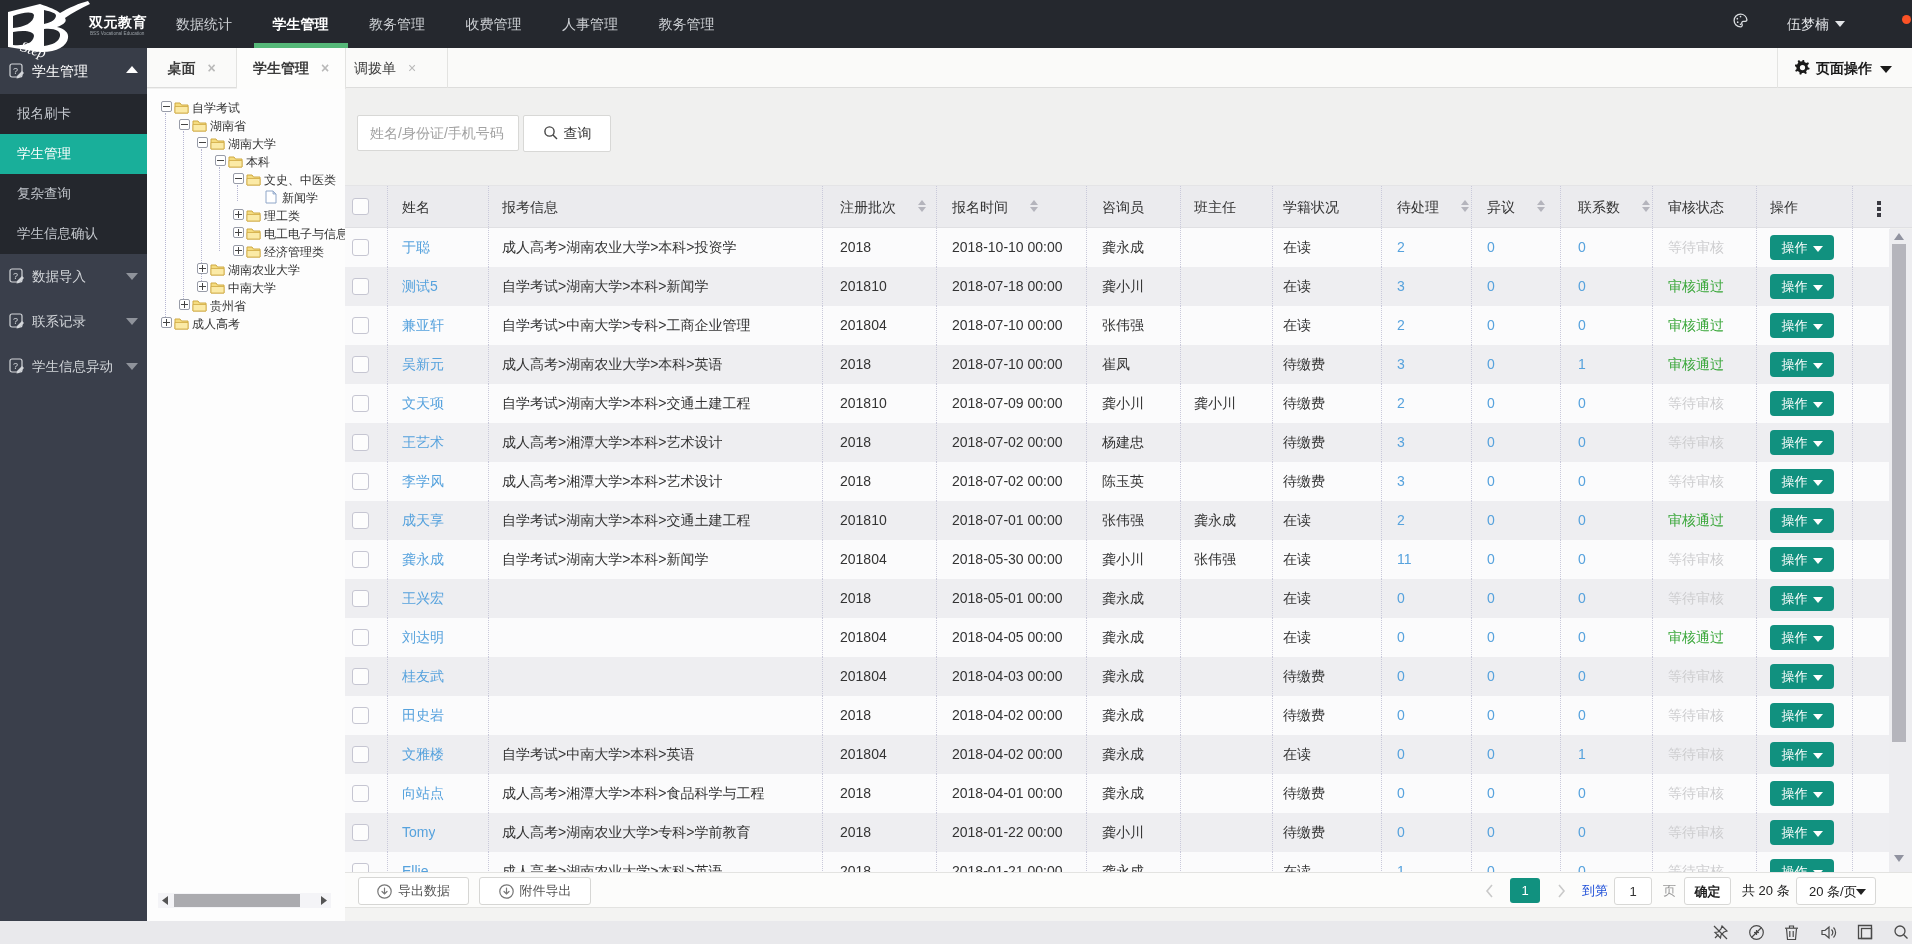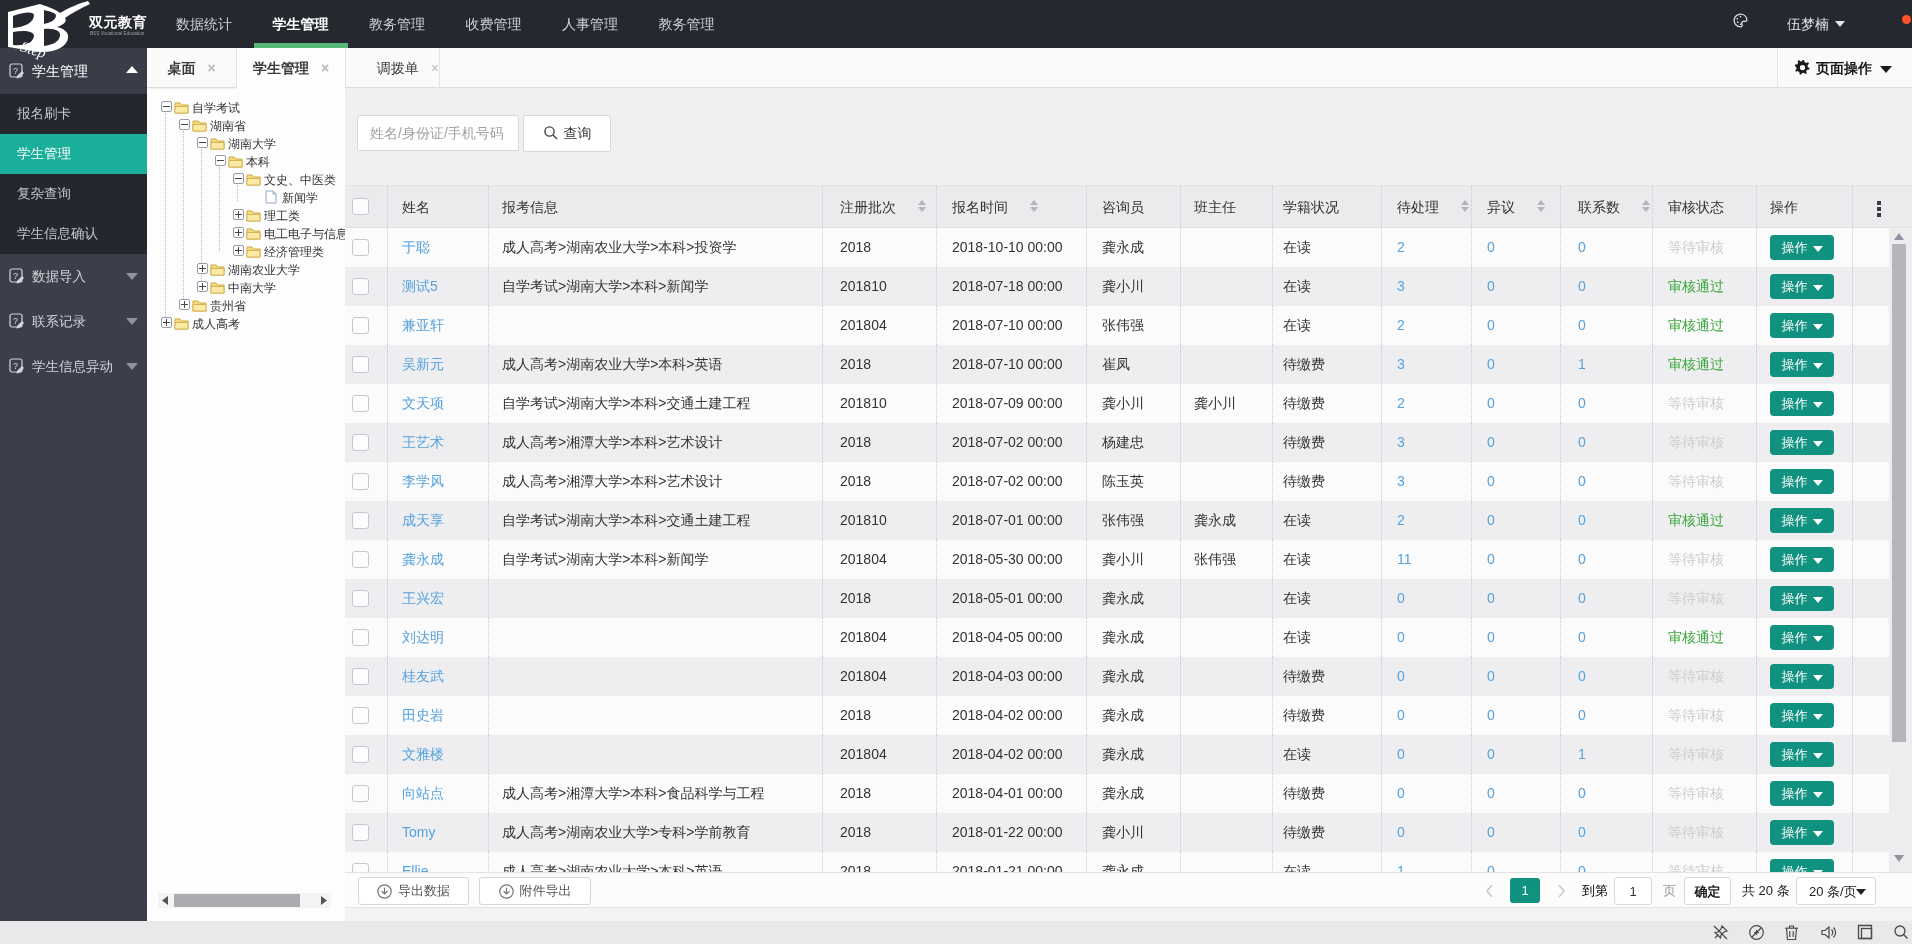--- a/index.html
+++ b/index.html
@@ -161,21 +161,21 @@
 <text x="4" y="10.5" font-size="9" fill="#d3d6da" stroke="none" font-family="Liberation Sans">?</text>
 <path d="M8,13 L13,8 L15,10 L10,15 L7.5,15.6 Z" fill="#d3d6da" stroke="none"></path>
 </svg>
       <span class="txt">学生信息异动</span>
       <span class="sbarr"></span>
     </div>
 </div>
 <div id="tabbar" class="abs">
 <div class="abs tab" style="left:0;width:90px;text-align:center;font-weight:bold">桌面<span class="x">×</span></div>
 <div class="abs tab act" style="left:90px;width:109px;text-align:center">学生管理<span class="x">×</span></div>
-<div class="abs tab" style="left:199px;width:94px;text-align:right">调拨单<span class="x">×</span></div>
+<div class="abs tab" style="left:207px;width:94px;text-align:left">调拨单<span class="x">×</span></div>
 <div id="opsep" class="abs"></div>
 <div id="pgops" class="abs"><svg style="vertical-align:-2px;margin-right:6px" width="15" height="15" viewBox="0 0 16 16">
         <path fill="#1a1a1a" d="M8,0 L9.7,0 L10.1,2.1 A6,6 0 0 1 11.9,3.2 L14,2.5 L14.9,4 L13.3,5.5 A6,6 0 0 1 13.7,7.6 L15.6,8.5 L15.2,10.2 L13,10.3 A6,6 0 0 1 11.8,12 L12.6,14 L11.1,15 L9.5,13.5 A6,6 0 0 1 7.4,13.8 L6.5,15.7 L4.8,15.3 L4.8,13.1 A6,6 0 0 1 3.1,11.8 L1,12.5 L0.2,11 L1.8,9.5 A6,6 0 0 1 1.4,7.4 L-0.4,6.4 L0.2,4.8 L2.3,4.8 A6,6 0 0 1 3.5,3 L2.8,1 L4.3,0.1 L5.8,1.6 A6,6 0 0 1 7.8,1.2 Z M8,5.2 A2.8,2.8 0 1 0 8,10.8 A2.8,2.8 0 0 0 8,5.2 Z"></path>
       </svg>页面操作<span class="caret-b"></span></div>
 </div>
 <div id="tree" class="abs">
 <div class="dot-v" style="left:18px;top:24px;height:210px"></div>
 <div class="dot-v" style="left:36px;top:42px;height:174px"></div>
 <div class="dot-v" style="left:54px;top:60px;height:138px"></div>
 <div class="dot-v" style="left:72px;top:78px;height:84px"></div>
@@ -392,20 +392,21 @@
 <div class="cdiv" style="left:1036px"></div>
 <div class="cdiv" style="left:1126px"></div>
 <div class="cdiv" style="left:1215px"></div>
 <div class="cdiv" style="left:1307px"></div>
 <div class="cdiv" style="left:1411px"></div>
 <div class="cdiv" style="left:1507px"></div>
 </div>
 <div class="grow odd" style="top:121px">
 <div class="cb"></div>
 <div class="gc blue" style="left:57px">兼亚轩</div>
+<div class="gc" style="left:157px">自学考试&gt;中南大学&gt;专科&gt;工商企业管理</div>
 <div class="gc" style="left:495px">201804</div>
 <div class="gc" style="left:607px">2018-07-10 00:00</div>
 <div class="gc" style="left:757px">张伟强</div>
 <div class="gc" style="left:938px">在读</div>
 <div class="gc blue" style="left:1052px">2</div>
 <div class="gc blue" style="left:1142px">0</div>
 <div class="gc blue" style="left:1233px">0</div>
 <div class="gc green" style="left:1323px">审核通过</div>
 <div class="abs" style="left:1411px;top:0;width:96px;height:39px">
           <div class="opbtn">操作<span class="c"></span></div>
@@ -709,20 +710,21 @@
 <div class="cdiv" style="left:1036px"></div>
 <div class="cdiv" style="left:1126px"></div>
 <div class="cdiv" style="left:1215px"></div>
 <div class="cdiv" style="left:1307px"></div>
 <div class="cdiv" style="left:1411px"></div>
 <div class="cdiv" style="left:1507px"></div>
 </div>
 <div class="grow even" style="top:550px">
 <div class="cb"></div>
 <div class="gc blue" style="left:57px">文雅楼</div>
+<div class="gc" style="left:157px">自学考试&gt;中南大学&gt;本科&gt;英语</div>
 <div class="gc" style="left:495px">201804</div>
 <div class="gc" style="left:607px">2018-04-02 00:00</div>
 <div class="gc" style="left:757px">龚永成</div>
 <div class="gc" style="left:938px">在读</div>
 <div class="gc blue" style="left:1052px">0</div>
 <div class="gc blue" style="left:1142px">0</div>
 <div class="gc blue" style="left:1233px">1</div>
 <div class="gc gray" style="left:1323px">等待审核</div>
 <div class="abs" style="left:1411px;top:0;width:96px;height:39px">
           <div class="opbtn">操作<span class="c"></span></div>
@@ -848,21 +850,21 @@
       <svg width="9" height="14" viewBox="0 0 9 14" fill="none" stroke="#c9c9c9" stroke-width="1.6">
         <path d="M7,1 L2,7 L7,13"></path>
       </svg>
     </div>
 <div id="pcur" class="abs">1</div>
 <div class="chev" style="left:1212px">
       <svg width="9" height="14" viewBox="0 0 9 14" fill="none" stroke="#c9c9c9" stroke-width="1.6">
         <path d="M2,1 L7,7 L2,13"></path>
       </svg>
     </div>
-<div class="pgc" style="left:1237px;color:#000000">到第</div>
+<div class="pgc" style="left:1237px;color:#1d4ed8">到第</div>
 <div class="pgc" id="pinput">1</div>
 <div class="pgc" style="left:1318px;color:#999">页</div>
 <div class="pgc" id="pok">确定</div>
 <div class="pgc" style="left:1397px;color:#222">共 20 条</div>
 <div class="pgc" id="psel"><span style="margin-left:12px">20 条/页</span><span style="position:absolute;right:9px;top:11px;width:0;height:0;border-left:5px solid transparent;border-right:5px solid transparent;border-top:6px solid #222"></span></div>
 </div>
 <div id="strip" class="abs"></div>
 <div id="taskbar" class="abs">
 <div class="tkic" style="left:1712px"><svg width="17" height="17" viewBox="0 0 17 17" fill="none" stroke="#4a4a4a" stroke-width="1.2">
         <path d="M10,2 L15,7 L12,8 L9,11 L8.5,14 L3,8.5 L6,8 L9,5 Z"></path>

